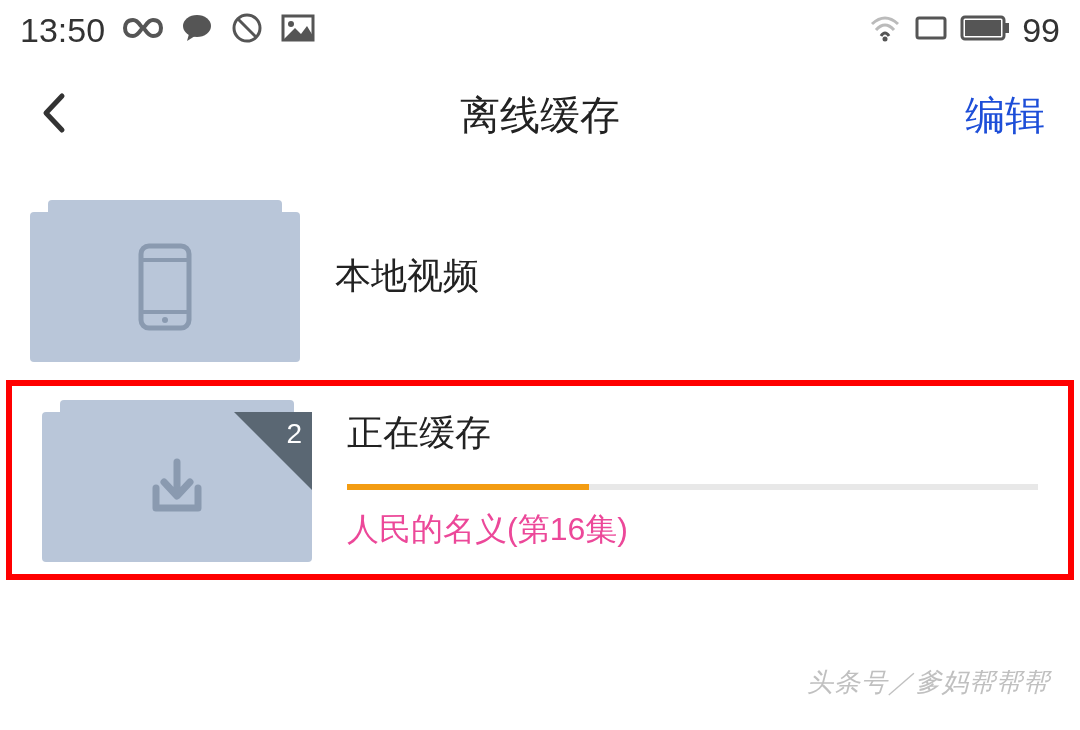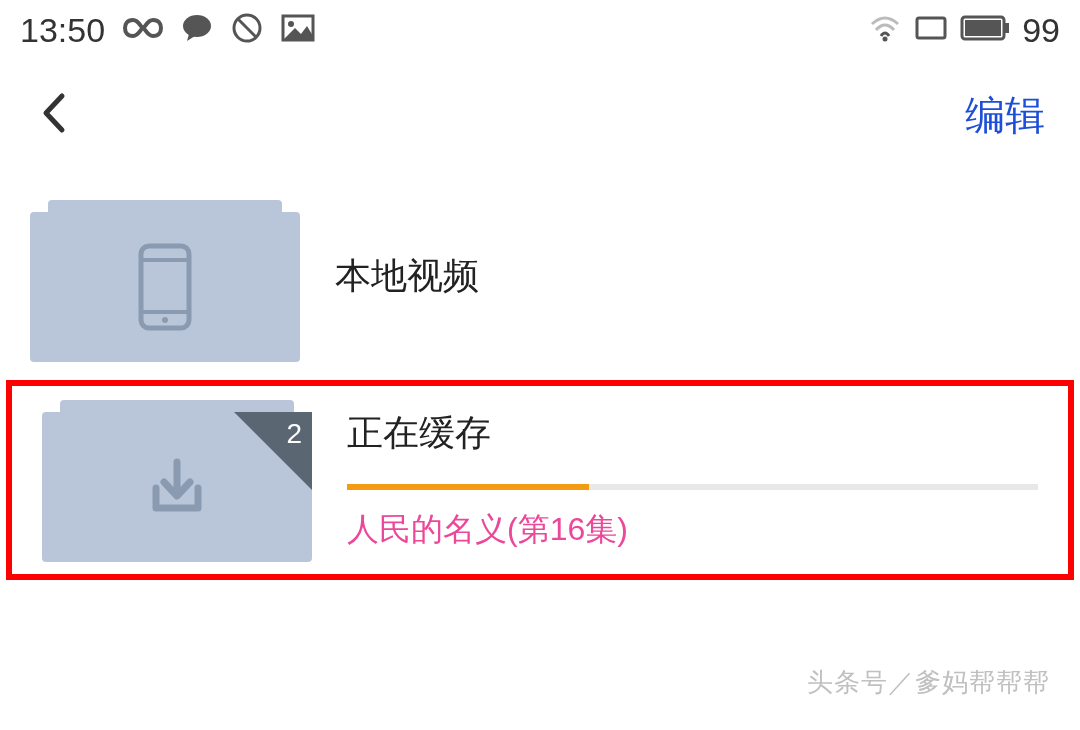--- a/index.html
+++ b/index.html
@@ -165,20 +165,21 @@
       border: 6px solid #ff0000;
       margin: 10px 6px;
       padding: 4px 0;
     }
     .watermark {
       position: absolute;
       bottom: 30px;
       right: 30px;
       font-size: 26px;
       color: rgba(130,130,130,0.5);
+      font-style: italic;
       letter-spacing: 1px;
       margin-top: 12px;
     }
   </style>
 </head>
 <body>
 
 <div class="status-bar">
   <div class="status-left">
     <span class="status-time">13:50</span>
@@ -231,20 +232,21 @@
     <span class="battery-num">99</span>
   </div>
 </div>
 
 <div class="nav-bar">
   <div class="back-btn">
     <svg width="26" height="42" viewBox="0 0 26 42">
         <path d="M22 4 L6 21 L22 38" fill="none" stroke="#333" stroke-width="5" stroke-linecap="round" stroke-linejoin="round"></path>
       </svg>
   </div>
+  <div class="nav-title">离线缓存</div>
   <div class="edit-btn">编辑</div>
 </div>
 
 <div class="content">
 
   <div class="list-item">
     <div class="folder-icon">
       <div class="folder-back"></div>
       <div class="folder-front">
         <svg width="56" height="90" viewBox="0 0 56 90">

